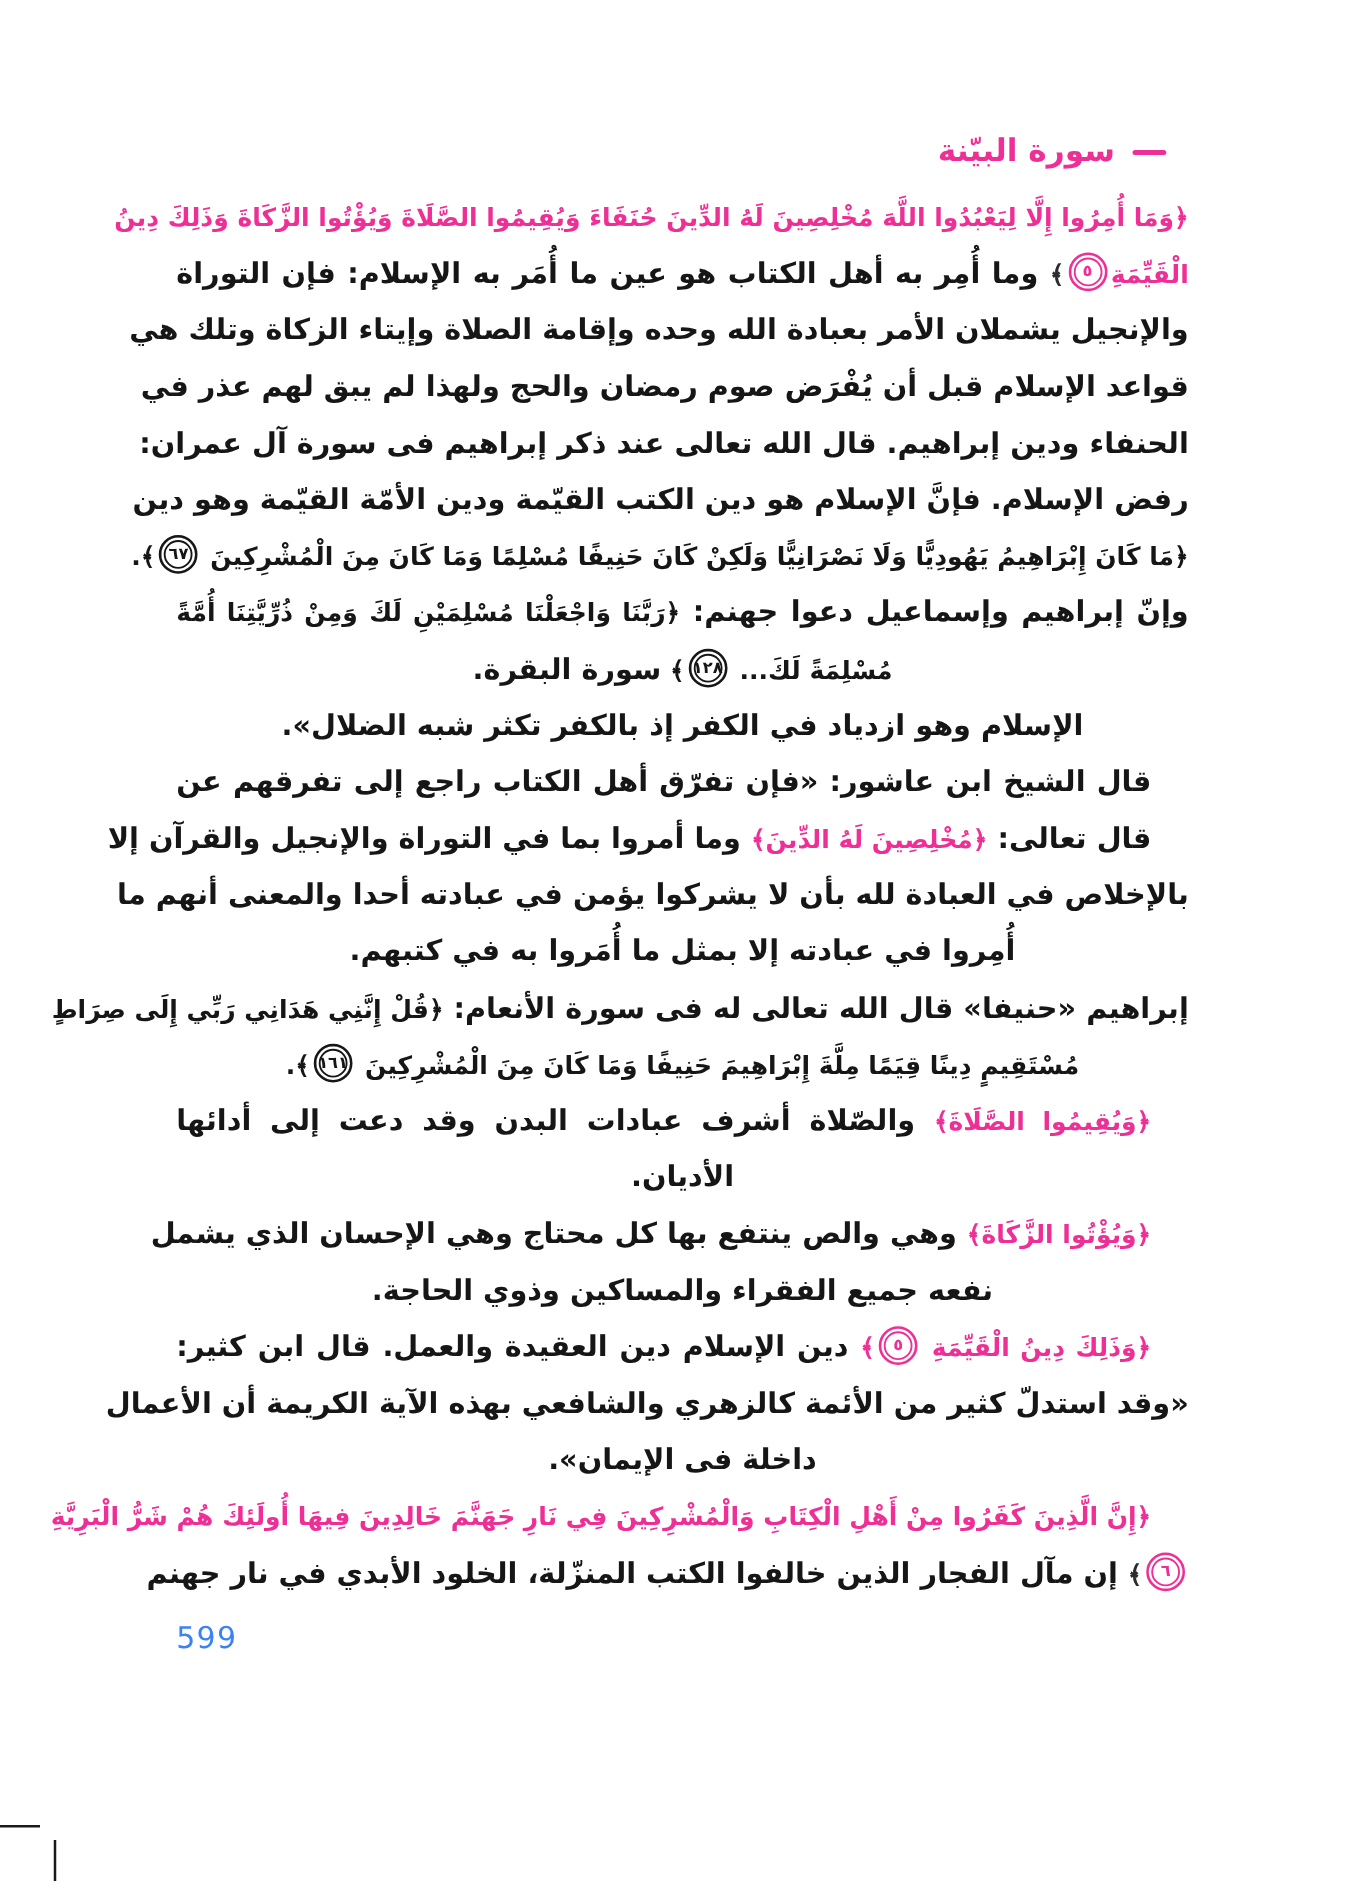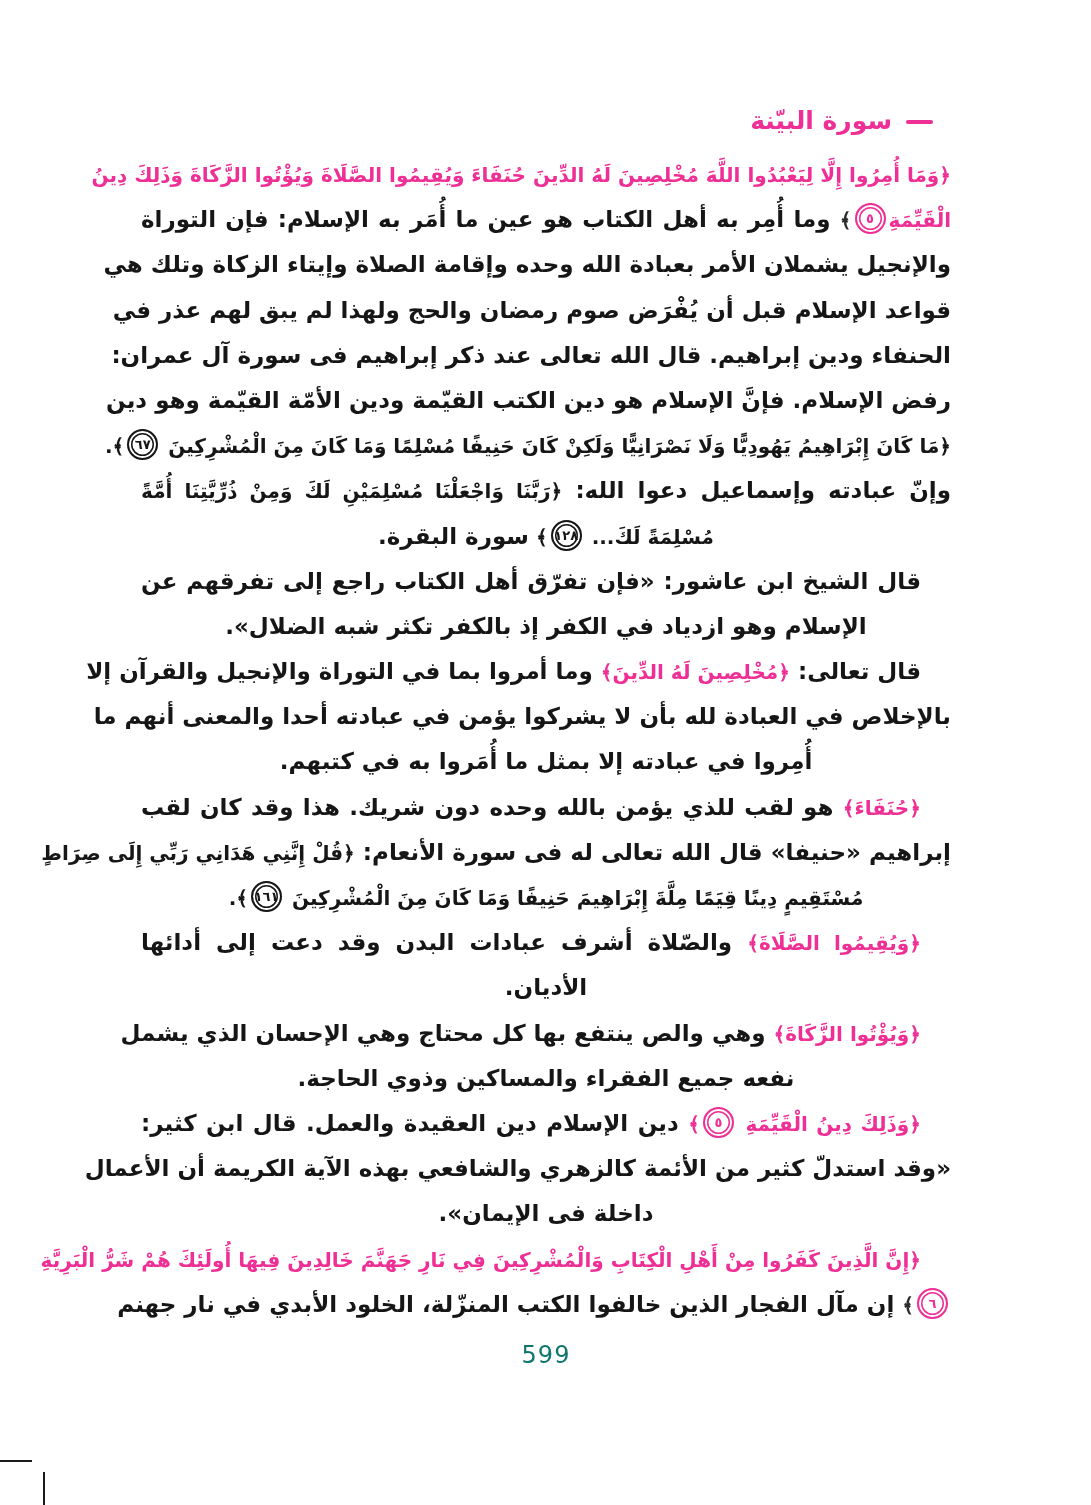--- a/index.html
+++ b/index.html
@@ -79,25 +79,25 @@
     border-radius:50%;
     box-shadow: inset 0 0 0 2px #fff, inset 0 0 0 3.5px currentColor;
     font-size:13px;
     line-height:1;
     vertical-align:middle;
     margin:0 3px 4px 3px;
     font-weight:bold;
   }
   .pagenum{
     margin-top:14px;
-    text-align:center;
+    text-align:left;
     direction:ltr;
     font-size:24px;
     font-weight:normal;
-    color:#0f766e;
+    color:#3b82f6;
     letter-spacing:1px;
   }
   
   .crop-h{
     position:absolute;
     left:0; top:1460px;
     width:32px; height:2px;
     background:#1a1a1a;
   }
   .crop-v{
@@ -119,28 +119,27 @@
     </div>
 
     <div class="lines" id="lines">
         <div class="line justify"><span class="seg-pink q">﴿وَمَا أُمِرُوا إِلَّا لِيَعْبُدُوا اللَّهَ مُخْلِصِينَ لَهُ الدِّينَ حُنَفَاءَ وَيُقِيمُوا الصَّلَاةَ وَيُؤْتُوا الزَّكَاةَ وَذَلِكَ دِينُ</span></div>
         <div class="line justify"><span class="seg-pink q">الْقَيِّمَةِ</span><span class="ayah seg-pink">٥</span><span class="seg-dark q">﴾</span><span class="seg-black"> وما أُمِر به أهل الكتاب هو عين ما أُمَر به الإسلام: فإن التوراة</span></div>
         <div class="line justify"><span class="seg-black">والإنجيل يشملان الأمر بعبادة الله وحده وإقامة الصلاة وإيتاء الزكاة وتلك هي</span></div>
         <div class="line justify"><span class="seg-black">قواعد الإسلام قبل أن يُفْرَض صوم رمضان والحج ولهذا لم يبق لهم عذر في</span></div>
         <div class="line justify"><span class="seg-black">الحنفاء ودين إبراهيم. قال الله تعالى عند ذكر إبراهيم فى سورة آل عمران:</span></div>
         <div class="line justify"><span class="seg-black">رفض الإسلام. فإنَّ الإسلام هو دين الكتب القيّمة ودين الأمّة القيّمة وهو دين</span></div>
         <div class="line"><span class="seg-black q">﴿مَا كَانَ إِبْرَاهِيمُ يَهُودِيًّا وَلَا نَصْرَانِيًّا وَلَكِنْ كَانَ حَنِيفًا مُسْلِمًا وَمَا كَانَ مِنَ الْمُشْرِكِينَ </span><span class="ayah seg-black">٦٧</span><span class="seg-black q">﴾.</span></div>
-        <div class="line justify"><span class="seg-black">وإنّ عبادته وإسماعيل دعوا الله: </span><span class="seg-black q">﴿رَبَّنَا وَاجْعَلْنَا مُسْلِمَيْنِ لَكَ وَمِنْ ذُرِّيَّتِنَا أُمَّةً</span></div>
+        <div class="line justify"><span class="seg-black">وإنّ إبراهيم وإسماعيل دعوا جهنم: </span><span class="seg-black q">﴿رَبَّنَا وَاجْعَلْنَا مُسْلِمَيْنِ لَكَ وَمِنْ ذُرِّيَّتِنَا أُمَّةً</span></div>
         <div class="line"><span class="seg-black q">مُسْلِمَةً لَكَ... </span><span class="ayah seg-black">١٢٨</span><span class="seg-black q">﴾ </span><span class="seg-black">سورة البقرة.</span></div>
+        <div class="line"><span class="seg-black">الإسلام وهو ازدياد في الكفر إذ بالكفر تكثر شبه الضلال».</span></div>
         <div class="line justify ind"><span class="seg-black">قال الشيخ ابن عاشور: «فإن تفرّق أهل الكتاب راجع إلى تفرقهم عن</span></div>
-        <div class="line"><span class="seg-black">الإسلام وهو ازدياد في الكفر إذ بالكفر تكثر شبه الضلال».</span></div>
         <div class="line justify ind"><span class="seg-black">قال تعالى: </span><span class="seg-pink q">﴿مُخْلِصِينَ لَهُ الدِّينَ﴾</span><span class="seg-black"> وما أمروا بما في التوراة والإنجيل والقرآن إلا</span></div>
         <div class="line justify"><span class="seg-black">بالإخلاص في العبادة لله بأن لا يشركوا يؤمن في عبادته أحدا والمعنى أنهم ما</span></div>
         <div class="line"><span class="seg-black">أُمِروا في عبادته إلا بمثل ما أُمَروا به في كتبهم.</span></div>
-        <div class="line justify ind"><span class="seg-pink q">﴿حُنَفَاءَ﴾</span><span class="seg-black"> هو لقب للذي يؤمن بالله وحده دون شريك. هذا وقد كان لقب</span></div>
         <div class="line justify"><span class="seg-black">إبراهيم «حنيفا» قال الله تعالى له فى سورة الأنعام: </span><span class="seg-black q">﴿قُلْ إِنَّنِي هَدَانِي رَبِّي إِلَى صِرَاطٍ</span></div>
         <div class="line"><span class="seg-black q">مُسْتَقِيمٍ دِينًا قِيَمًا مِلَّةَ إِبْرَاهِيمَ حَنِيفًا وَمَا كَانَ مِنَ الْمُشْرِكِينَ </span><span class="ayah seg-black">١٦١</span><span class="seg-black q">﴾.</span></div>
         <div class="line justify ind"><span class="seg-pink q">﴿وَيُقِيمُوا الصَّلَاةَ﴾</span><span class="seg-black"> والصّلاة أشرف عبادات البدن وقد دعت إلى أدائها</span></div>
         <div class="line"><span class="seg-black">الأديان.</span></div>
         <div class="line justify ind"><span class="seg-pink q">﴿وَيُؤْتُوا الزَّكَاةَ﴾</span><span class="seg-black"> وهي والص ينتفع بها كل محتاج وهي الإحسان الذي يشمل</span></div>
         <div class="line"><span class="seg-black">نفعه جميع الفقراء والمساكين وذوي الحاجة.</span></div>
         <div class="line justify ind"><span class="seg-pink q">﴿وَذَلِكَ دِينُ الْقَيِّمَةِ </span><span class="ayah seg-pink">٥</span><span class="seg-pink q">﴾</span><span class="seg-black"> دين الإسلام دين العقيدة والعمل. قال ابن كثير:</span></div>
         <div class="line justify"><span class="seg-black">«وقد استدلّ كثير من الأئمة كالزهري والشافعي بهذه الآية الكريمة أن الأعمال</span></div>
         <div class="line"><span class="seg-black">داخلة فى الإيمان».</span></div>
         <div class="line justify ind"><span class="seg-pink q">﴿إِنَّ الَّذِينَ كَفَرُوا مِنْ أَهْلِ الْكِتَابِ وَالْمُشْرِكِينَ فِي نَارِ جَهَنَّمَ خَالِدِينَ فِيهَا أُولَئِكَ هُمْ شَرُّ الْبَرِيَّةِ</span></div>

